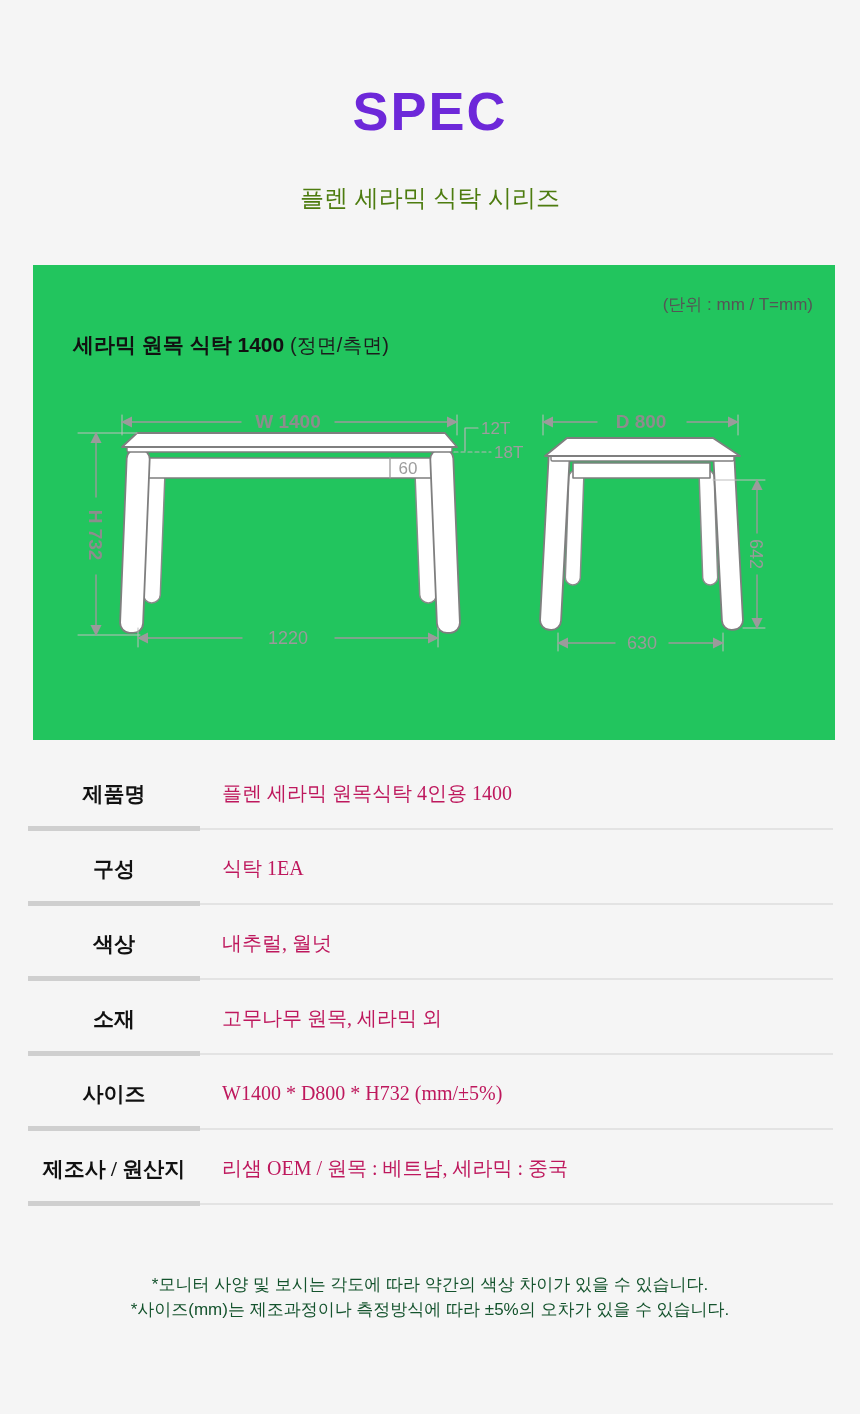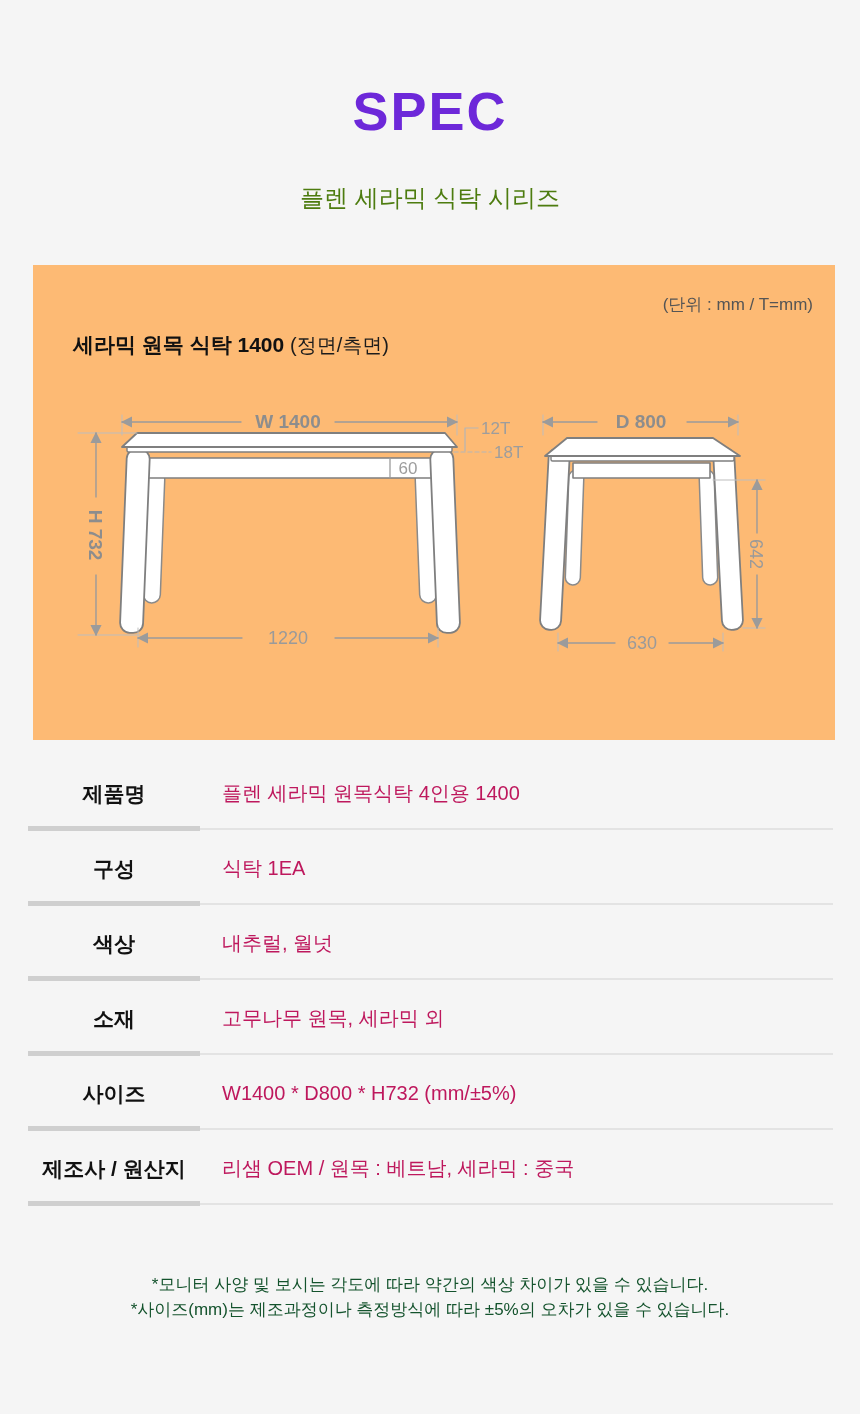--- a/index.html
+++ b/index.html
@@ -4,29 +4,29 @@
 <style>
   html,body{margin:0;padding:0;}
   body{font-family:"Liberation Sans","DejaVu Sans",sans-serif;background:#f5f5f5;}
   .page{position:relative;width:860px;height:1414px;background:#f5f5f5;overflow:hidden;margin:0 auto;}
 
   .spec-title{position:absolute;top:80px;left:0;width:100%;text-align:center;
     font-size:54px;font-weight:800;letter-spacing:2px;color:#6d28d9;}
   .spec-subtitle{position:absolute;top:182px;left:0;width:100%;text-align:center;
     font-size:24px;font-weight:500;color:#4d7c0f;}
 
-  .panel{position:absolute;left:33px;top:265px;width:802px;height:475px;background:#fdba74;}
+  .panel{position:absolute;left:33px;top:265px;width:802px;height:475px;background:#22c55e;}
   .unit-note{position:absolute;top:28px;right:22px;font-size:17px;color:#555555;}
   .caption{position:absolute;top:66px;left:40px;font-size:21px;color:#111111;}
   .caption .b{font-weight:800;}
   .caption .n{font-weight:400;font-size:20px;color:#1c1c1c;}
   .diagram{position:absolute;left:12px;top:120px;}
 
   .spec-table{position:absolute;left:28px;top:756px;width:805px;}
-  .spec-row{position:relative;height:75px;display:flex;align-items:center;}
+  .spec-row{position:relative;height:75px;display:flex;align-items:center;font-family:Liberation Serif, serif;}
   .spec-label{width:172px;flex:0 0 172px;text-align:center;font-size:21px;font-weight:800;color:#111111;}
   .spec-value{padding-left:22px;font-size:20px;color:#be185d;}
   .divider-bar{position:absolute;left:0;bottom:0;width:172px;height:5px;background:#cfcfcf;}
   .divider-line{position:absolute;left:172px;right:0;bottom:1px;height:2px;background:#e3e3e3;}
 
   .footnotes{position:absolute;top:1272px;left:0;width:100%;text-align:center;
     font-size:17px;line-height:25px;color:#14532d;}
 
   svg text{font-family:"Liberation Sans","DejaVu Sans",sans-serif;}
   .dimtext{font-size:18px;fill:#9a9a9a;}

